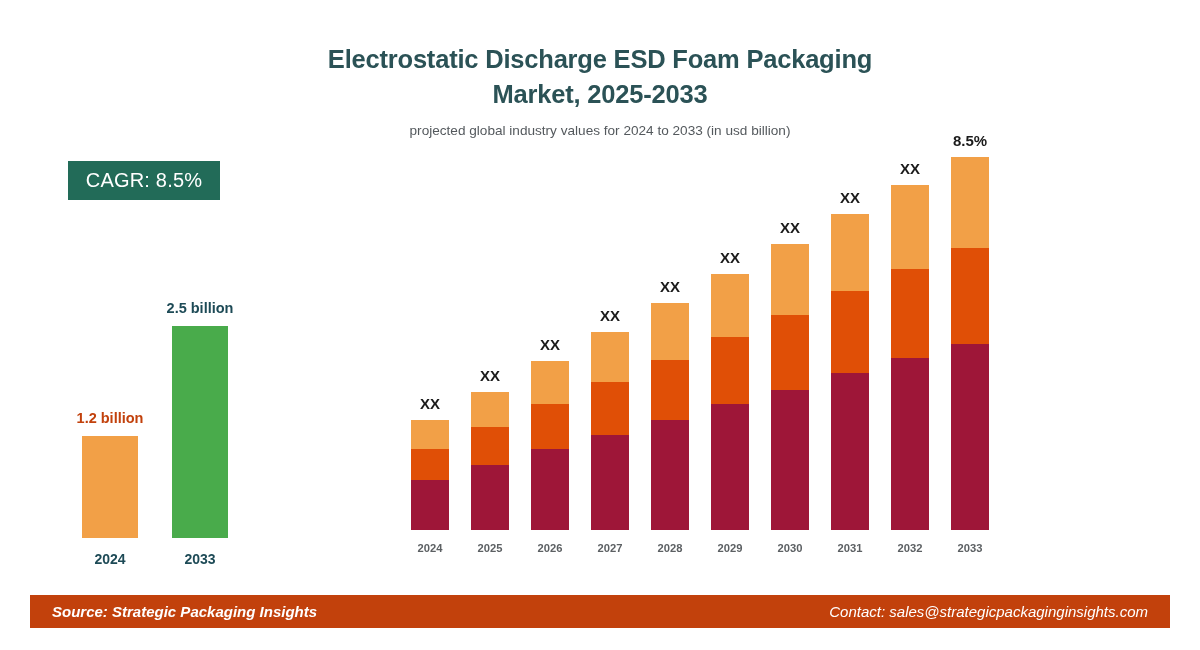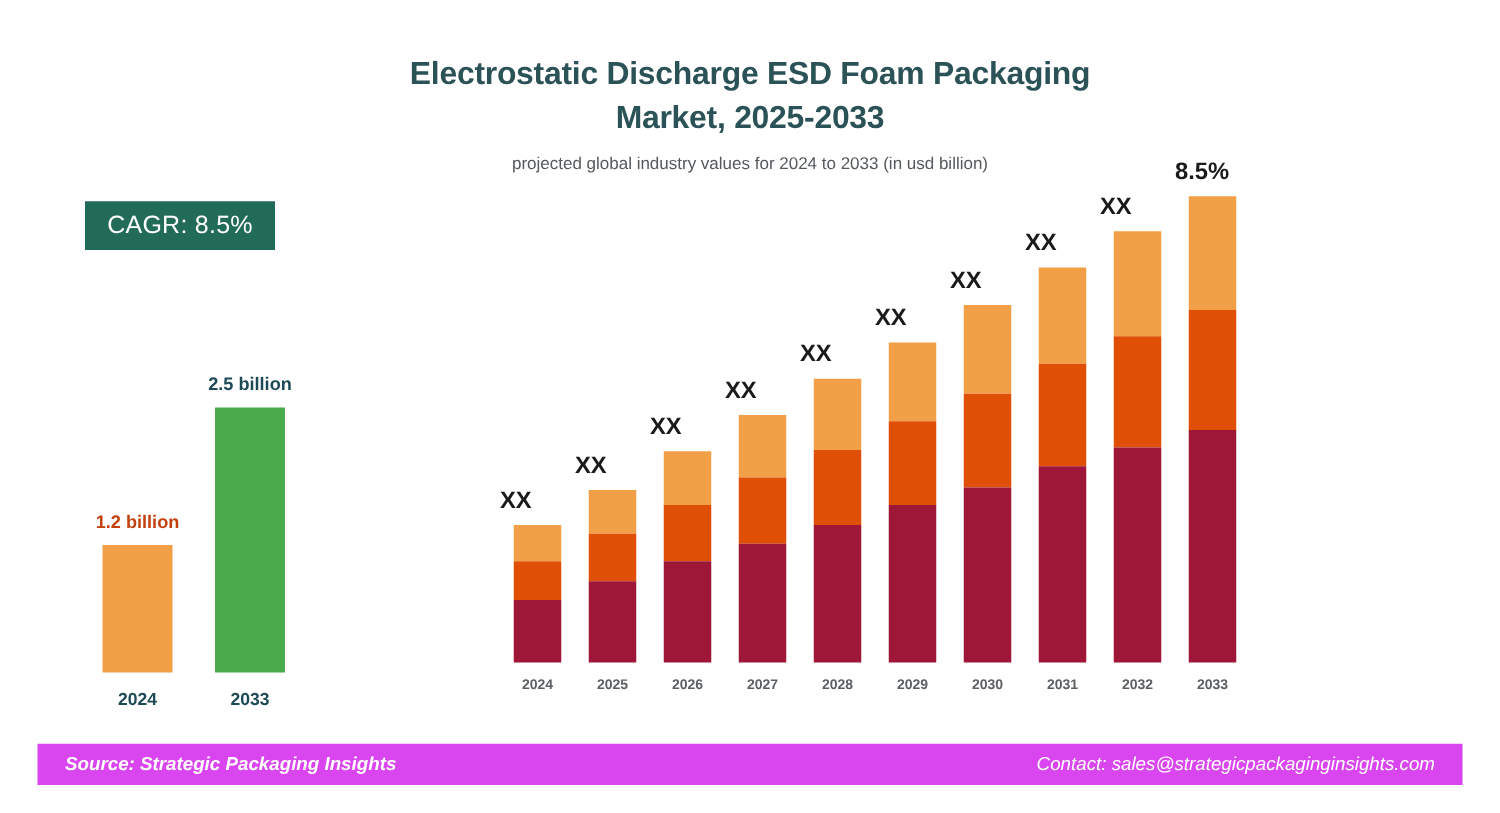--- a/index.html
+++ b/index.html
@@ -170,43 +170,44 @@
     left: 11px;
     width: 38px;
     display: flex;
     flex-direction: column;
   }
   .sc-seg { width: 100%; }
   .sc-toplabel {
     position: absolute;
     width: 60px;
     left: 0;
+    text-align: center;
     color: #1a1a1a;
-    font-size: 19px;
+    font-size: 15px;
     font-weight: bold;
     white-space: nowrap;
   }
   .sc-xlabel {
     position: absolute;
     bottom: 8px;
     width: 60px;
     text-align: center;
     color: #5c6063;
     font-size: 11.2px;
     font-weight: bold;
   }
 
   
   #footer-bar {
     position: absolute;
     left: 30px;
     top: 595px;
     width: 1140px;
     height: 33px;
-    background: #d946ef;
+    background: #c2410c;
     display: flex;
     align-items: center;
   }
   #footer-source {
     position: absolute;
     left: 22px;
     color: #ffffff;
     font-size: 15px;
     font-weight: bold;
     font-style: italic;

